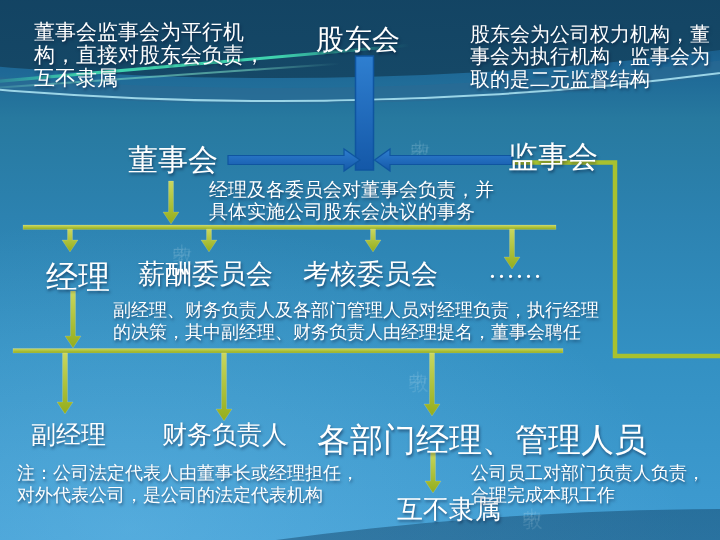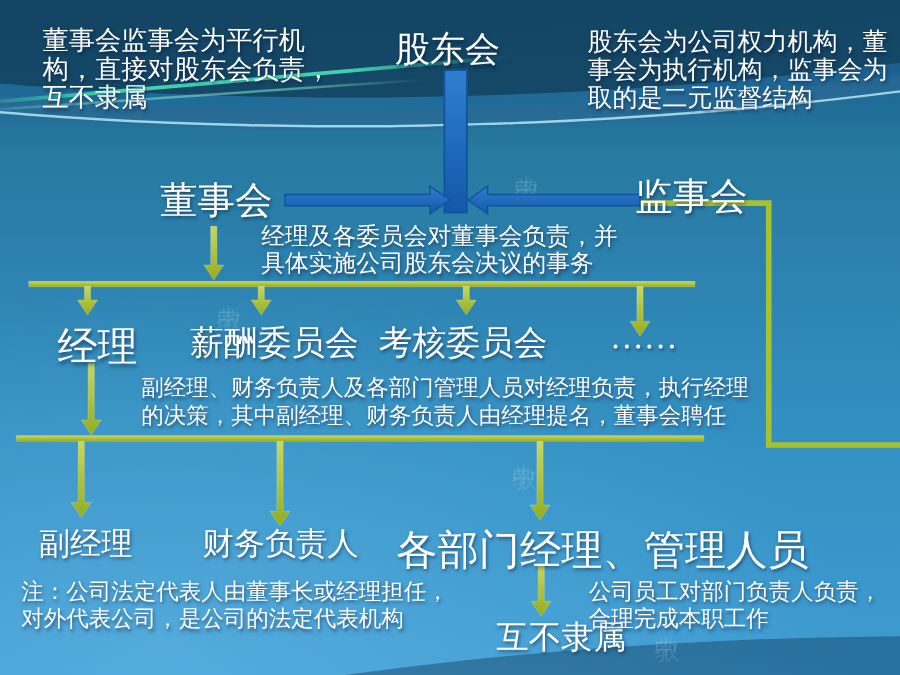--- a/index.html
+++ b/index.html
@@ -101,21 +101,21 @@
     <path d="M228,155.5 H344 V149 L360,160 L344,171 V164.5 H228 Z" fill="url(#gBlue)" stroke="#0f55a0" stroke-width="1.2"></path>
 
     <path d="M512,155.5 H390 V149 L374.5,160 L390,171 V164.5 H512 Z" fill="url(#gBlue)" stroke="#0f55a0" stroke-width="1.2"></path>
   </svg>
 
   <div class="t node" style="left:316px;top:21px;font-size:28px;">股东会</div>
   <div class="t node" style="left:128px;top:140px;font-size:30px;">董事会</div>
   <div class="t node" style="left:508px;top:137px;font-size:30px;text-align:right;">监事会</div>
 
   <div class="t node" style="left:46px;top:256px;font-size:32px;">经理</div>
-  <div class="t node" style="left:152px;top:256px;font-size:27px;">薪酬委员会</div>
+  <div class="t node" style="left:138px;top:256px;font-size:27px;">薪酬委员会</div>
   <div class="t node" style="left:303px;top:256px;font-size:27px;">考核委员会</div>
   <div class="t node" style="left:488px;top:254px;font-size:27px;">……</div>
 
   <div class="t node" style="left:31px;top:418px;font-size:25px;">副经理</div>
   <div class="t node" style="left:162px;top:418px;font-size:25px;">财务负责人</div>
   <div class="t node" style="left:317px;top:418px;font-size:33px;">各部门经理、管理人员</div>
   <div class="t node" style="left:397px;top:492px;font-size:26px;">互不隶属</div>
 
   <div class="t ann" style="left:34px;top:21px;font-size:21px;line-height:23px;">
     <div>董事会监事会为平行机</div>

